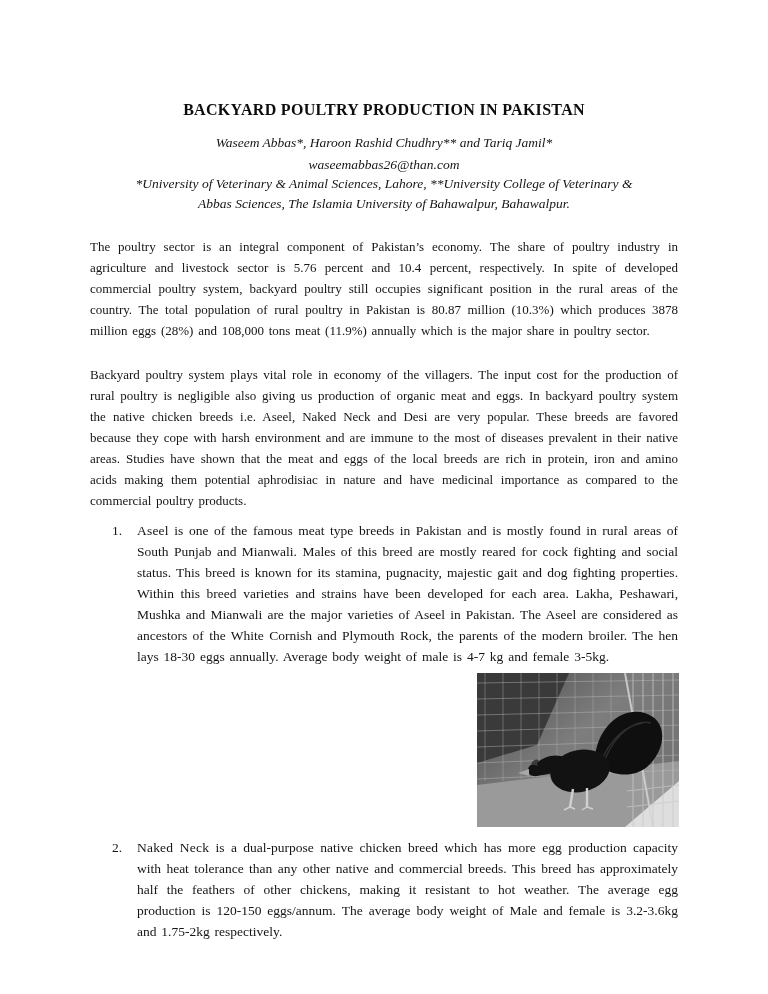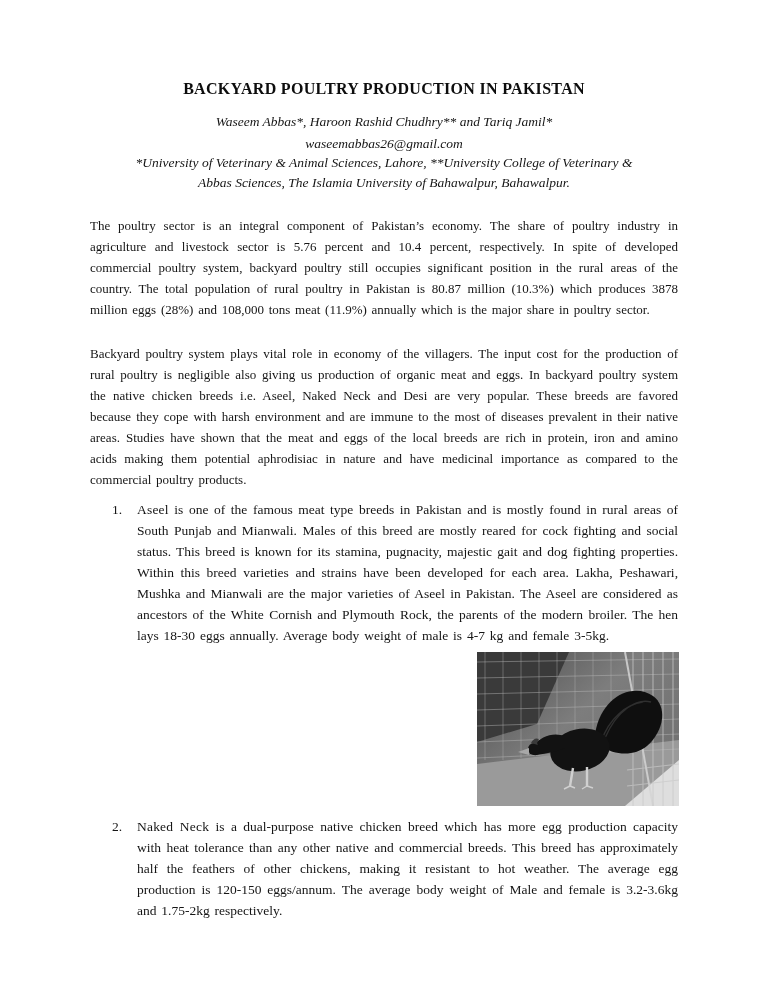--- a/index.html
+++ b/index.html
@@ -9,21 +9,21 @@
     font-family:"Liberation Serif","DejaVu Serif",serif;
     color:#161616;
   }
   .page {
     position:relative;
     width:768px; height:994px;
     background:#ffffff;
   }
   .content {
     position:absolute;
-    left:90px; top:80px;
+    left:90px; top:101px;
     width:588px;
   }
   .title {
     text-align:center;
     font-weight:bold;
     font-size:16px;
     letter-spacing:0.3px;
     margin-bottom:14px;
     color:#0d0d0d;
   }
@@ -76,21 +76,21 @@
 </head>
 <body>
 
 <div class="page">
   <div class="content">
 
     <div class="title">BACKYARD POULTRY PRODUCTION IN PAKISTAN</div>
 
     <div class="head-block">
       <div class="center-line byline">Waseem Abbas*, Haroon Rashid Chudhry**  and Tariq Jamil*</div>
-      <div class="center-line">waseemabbas26@gmail.com</div>
+      <div class="center-line">waseemabbas26@than.com</div>
       <div class="center-line">*University  of Veterinary  &amp; Animal  Sciences,  Lahore,  **University  College  of Veterinary  &amp;</div>
       <div class="center-line">Abbas  Sciences,  The Islamia  University  of Bahawalpur,  Bahawalpur.</div>
     </div>
 
     <p class="para">The poultry sector is an integral component of Pakistan’s economy. The share of poultry industry in agriculture and livestock sector is 5.76 percent and 10.4 percent, respectively. In spite of developed commercial poultry system, backyard poultry still occupies significant position in the rural areas of the country. The total population of rural poultry in Pakistan is 80.87 million (10.3%) which produces 3878 million eggs (28%) and 108,000 tons meat (11.9%) annually which is the major share in poultry sector.</p>
 
     <p class="para">Backyard poultry system plays vital role in economy of the villagers. The input cost for the production of rural poultry is negligible also giving us production of organic meat and eggs. In backyard poultry system the native chicken breeds i.e. Aseel, Naked Neck and Desi are very popular. These breeds are favored because they cope with harsh environment and are immune to the most of diseases prevalent in their native areas. Studies have shown that the meat and eggs of the local breeds are rich in protein, iron and amino acids making them potential aphrodisiac in nature and have medicinal importance as compared to the commercial poultry products.</p>
 
     <div class="list">
 

